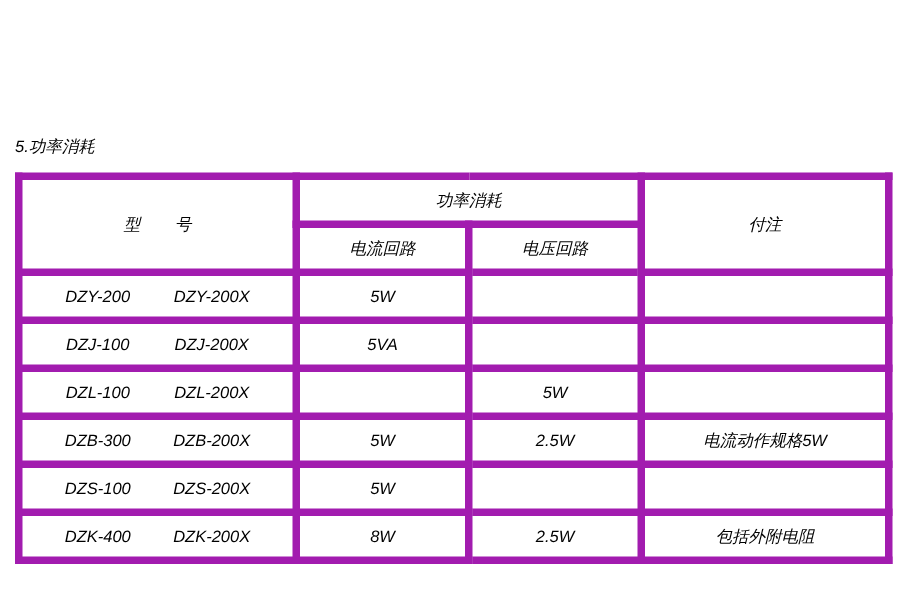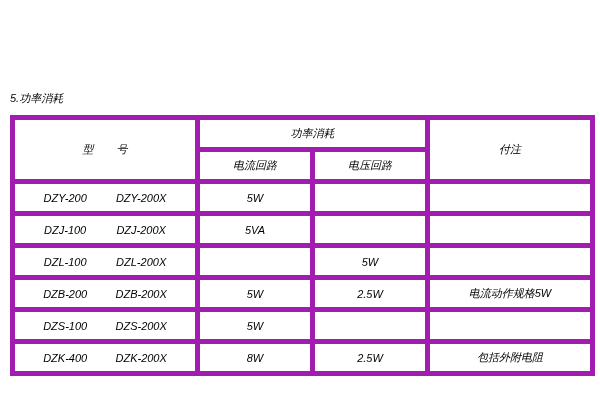--- a/index.html
+++ b/index.html
@@ -134,21 +134,21 @@
             </div>
           </td>
           <td></td>
           <td>5W</td>
           <td></td>
         </tr>
 
         <tr>
           <td>
             <div class="model-cell">
-              <span class="model-a">DZB-200</span>
+              <span class="model-a">DZB-300</span>
               <span class="model-b">DZB-200X</span>
             </div>
           </td>
           <td>5W</td>
           <td>2.5W</td>
           <td>电流动作规格5W</td>
         </tr>
 
         <tr>
           <td>

